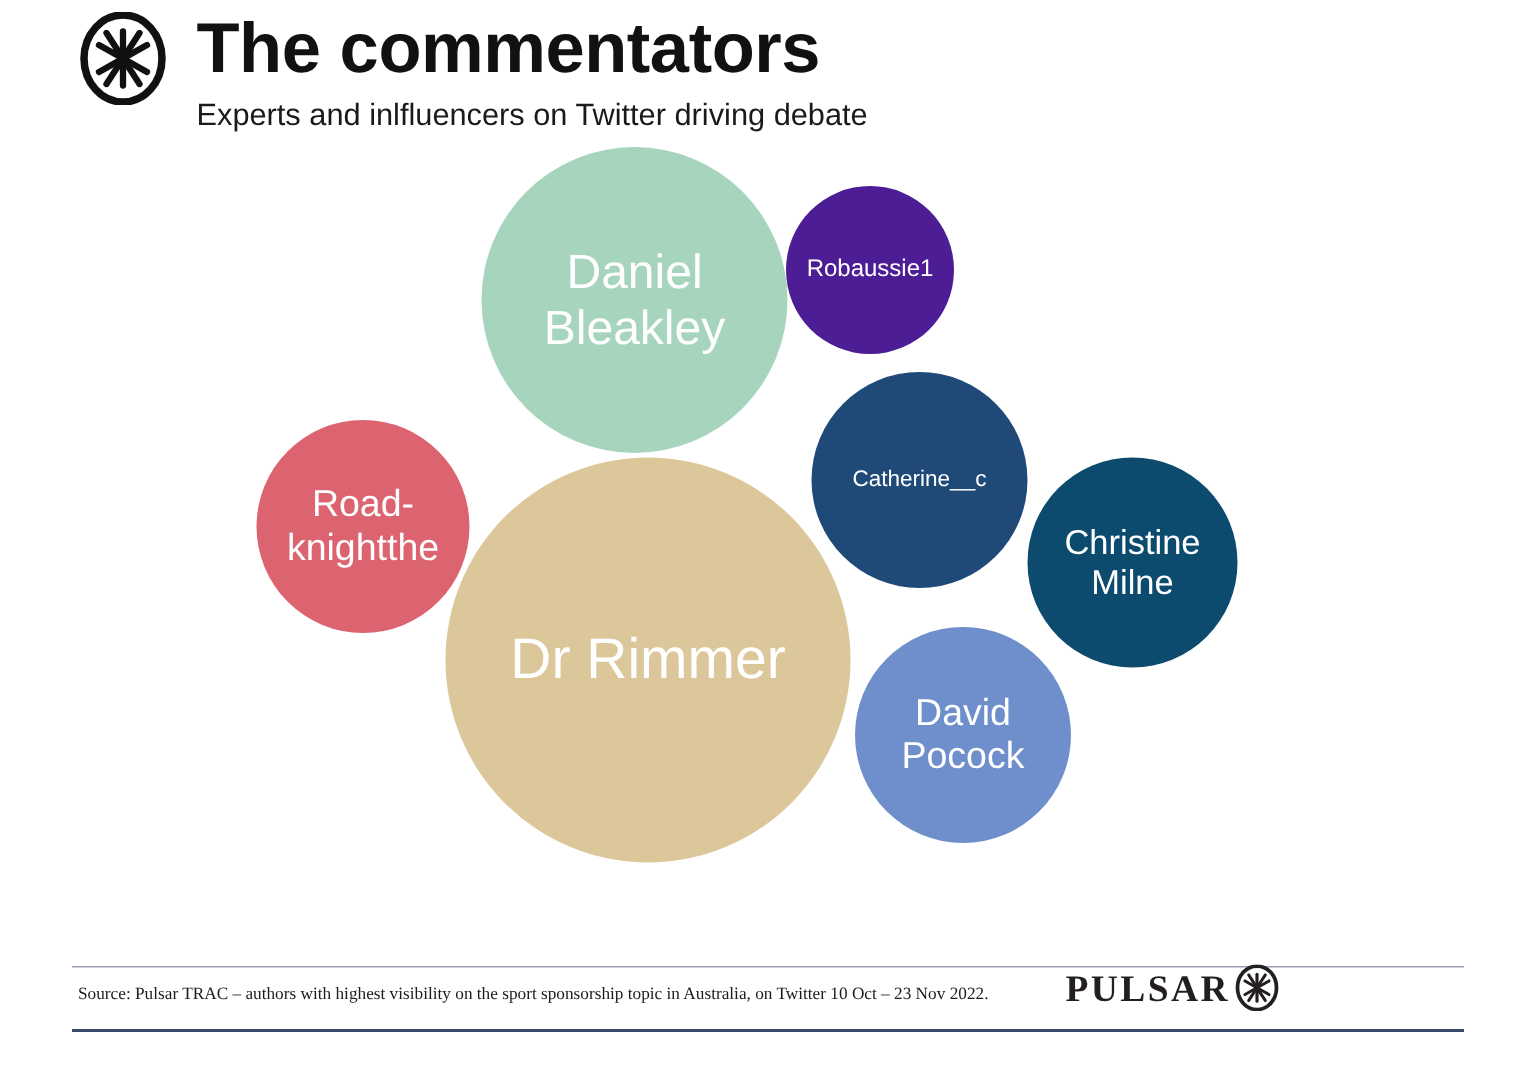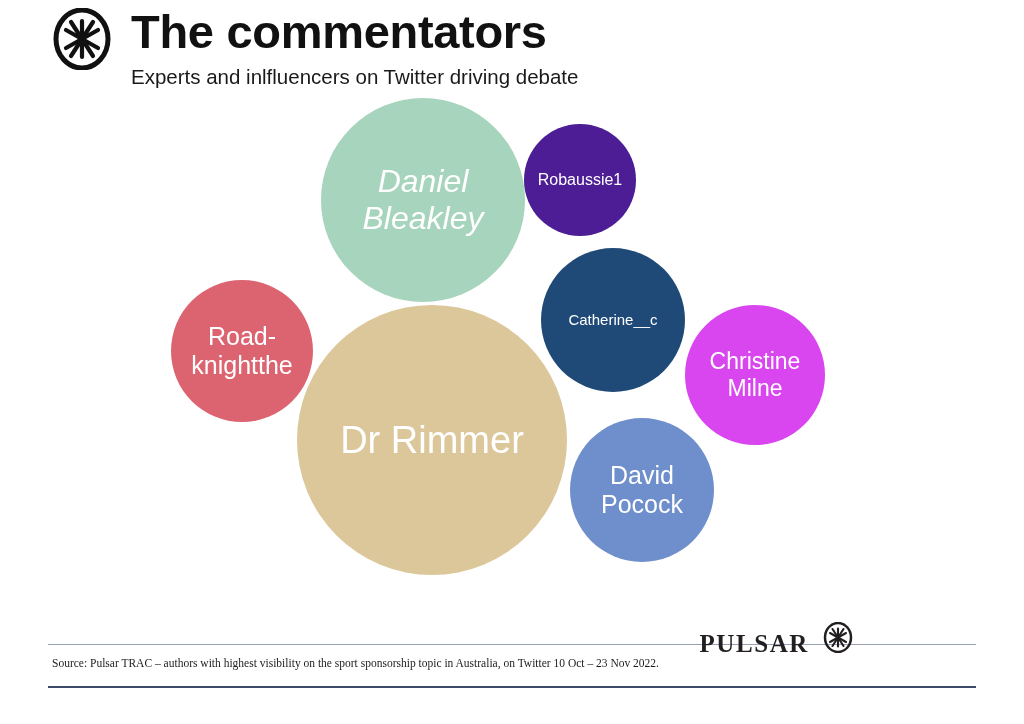--- a/index.html
+++ b/index.html
@@ -108,24 +108,24 @@
     position: absolute;
     left: 52px;
     top: 27px;
     font-size: 11.5px;
     color: #1c1c1c;
     white-space: nowrap;
   }
   #pulsar-logo {
     position: absolute;
     right: 48px;
-    top: 0;
+    top: 16px;
     display: flex;
-    align-items: flex-start;
-    gap: 14px;
+    align-items: flex-end;
+    gap: 3px;
   }
   #pulsar-wordmark {
     font-size: 25px;
     font-weight: bold;
     color: #231f20;
     letter-spacing: 1.6px;
   }
   #pulsar-asterisk-icon {
     width: 30px;
     height: 31px;
@@ -155,32 +155,32 @@
     <p id="page-subtitle">Experts and inlfluencers on Twitter driving debate</p>
   </div>
 
 </div>
 
 <div id="bubble-canvas">
     <div class="bubble" style="left: 297px; top: 205px; width: 270px; height: 270px; background: rgb(220, 199, 154); z-index: -35;">
       <span class="bubble-label" style="font-size: 38px; max-width: 245.7px;">Dr Rimmer</span>
     </div>
     <div class="bubble" style="left: 321px; top: -2px; width: 204px; height: 204px; background: rgb(166, 212, 188); z-index: -2;">
-      <span class="bubble-label" style="font-size: 32px; max-width: 185.64px; font-style: italic;">Daniel Bleakley</span>
+      <span class="bubble-label" style="font-size: 32px; max-width: 185.64px;">Daniel Bleakley</span>
     </div>
     <div class="bubble" style="left: 541px; top: 148px; width: 144px; height: 144px; background: rgb(31, 74, 120); z-index: 28;">
       <span class="bubble-label" style="font-size: 15px; max-width: 131.04px;">Catherine__c</span>
     </div>
     <div class="bubble" style="left: 570px; top: 318px; width: 144px; height: 144px; background: rgb(110, 143, 203); z-index: 28;">
       <span class="bubble-label" style="font-size: 25px; max-width: 131.04px;">David Pocock</span>
     </div>
     <div class="bubble" style="left: 171px; top: 180px; width: 142px; height: 142px; background: rgb(220, 100, 112); z-index: 29;">
       <span class="bubble-label" style="font-size: 25px; max-width: 129.22px;">Road-knightthe</span>
     </div>
-    <div class="bubble" style="left: 685px; top: 205px; width: 140px; height: 140px; background: #d946ef; z-index: 30;">
+    <div class="bubble" style="left: 685px; top: 205px; width: 140px; height: 140px; background: #0c4a6e; z-index: 30;">
       <span class="bubble-label" style="font-size: 23px; max-width: 127.4px;">Christine Milne</span>
     </div>
     <div class="bubble" style="left: 524px; top: 24px; width: 112px; height: 112px; background: #4c1d95; z-index: 44;">
       <span class="bubble-label" style="font-size: 16px; max-width: 101.92px;">Robaussie1</span>
     </div>
   </div>
 
 <div id="footer">
 
   <div id="footer-rule-top"></div>

